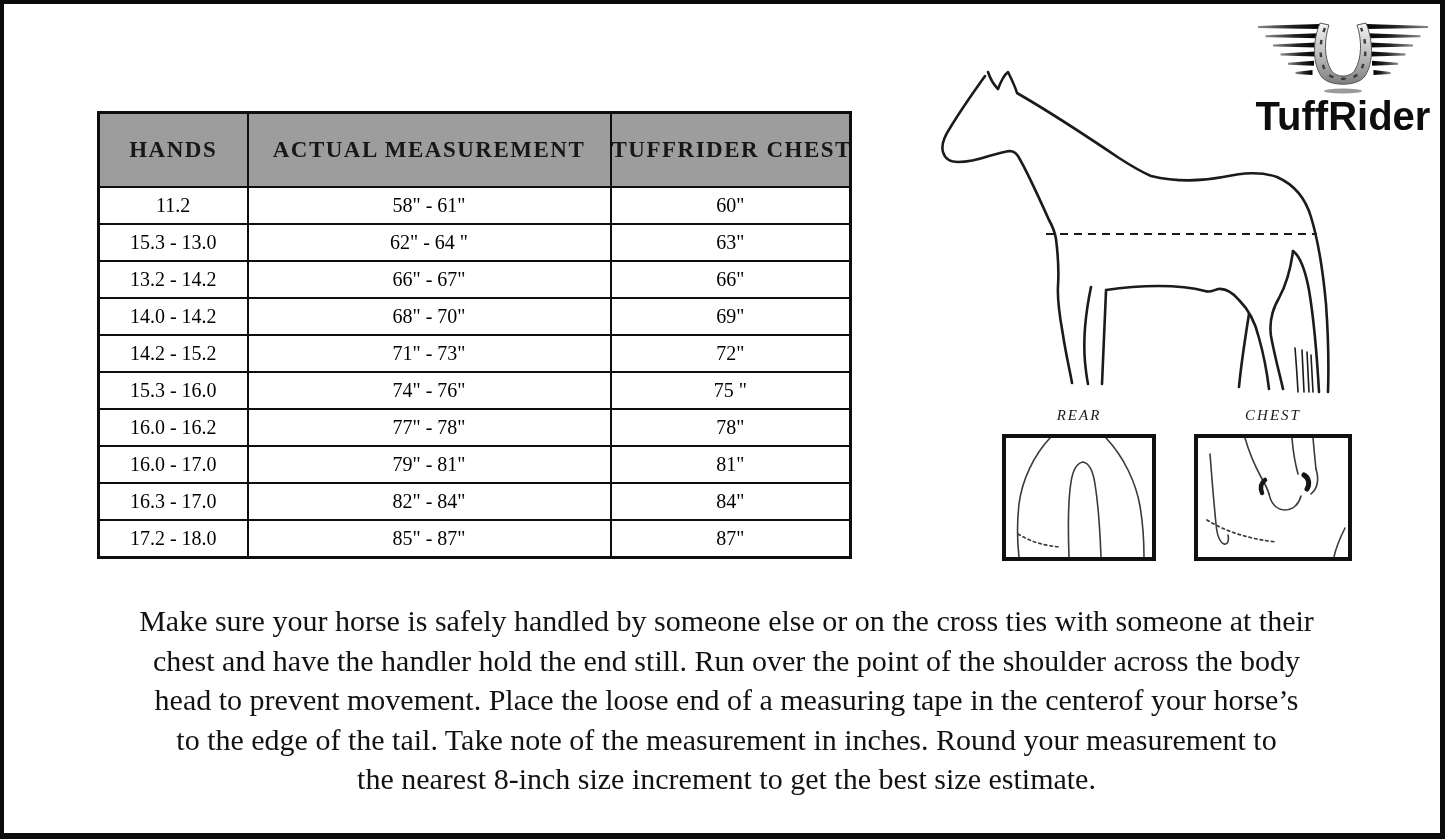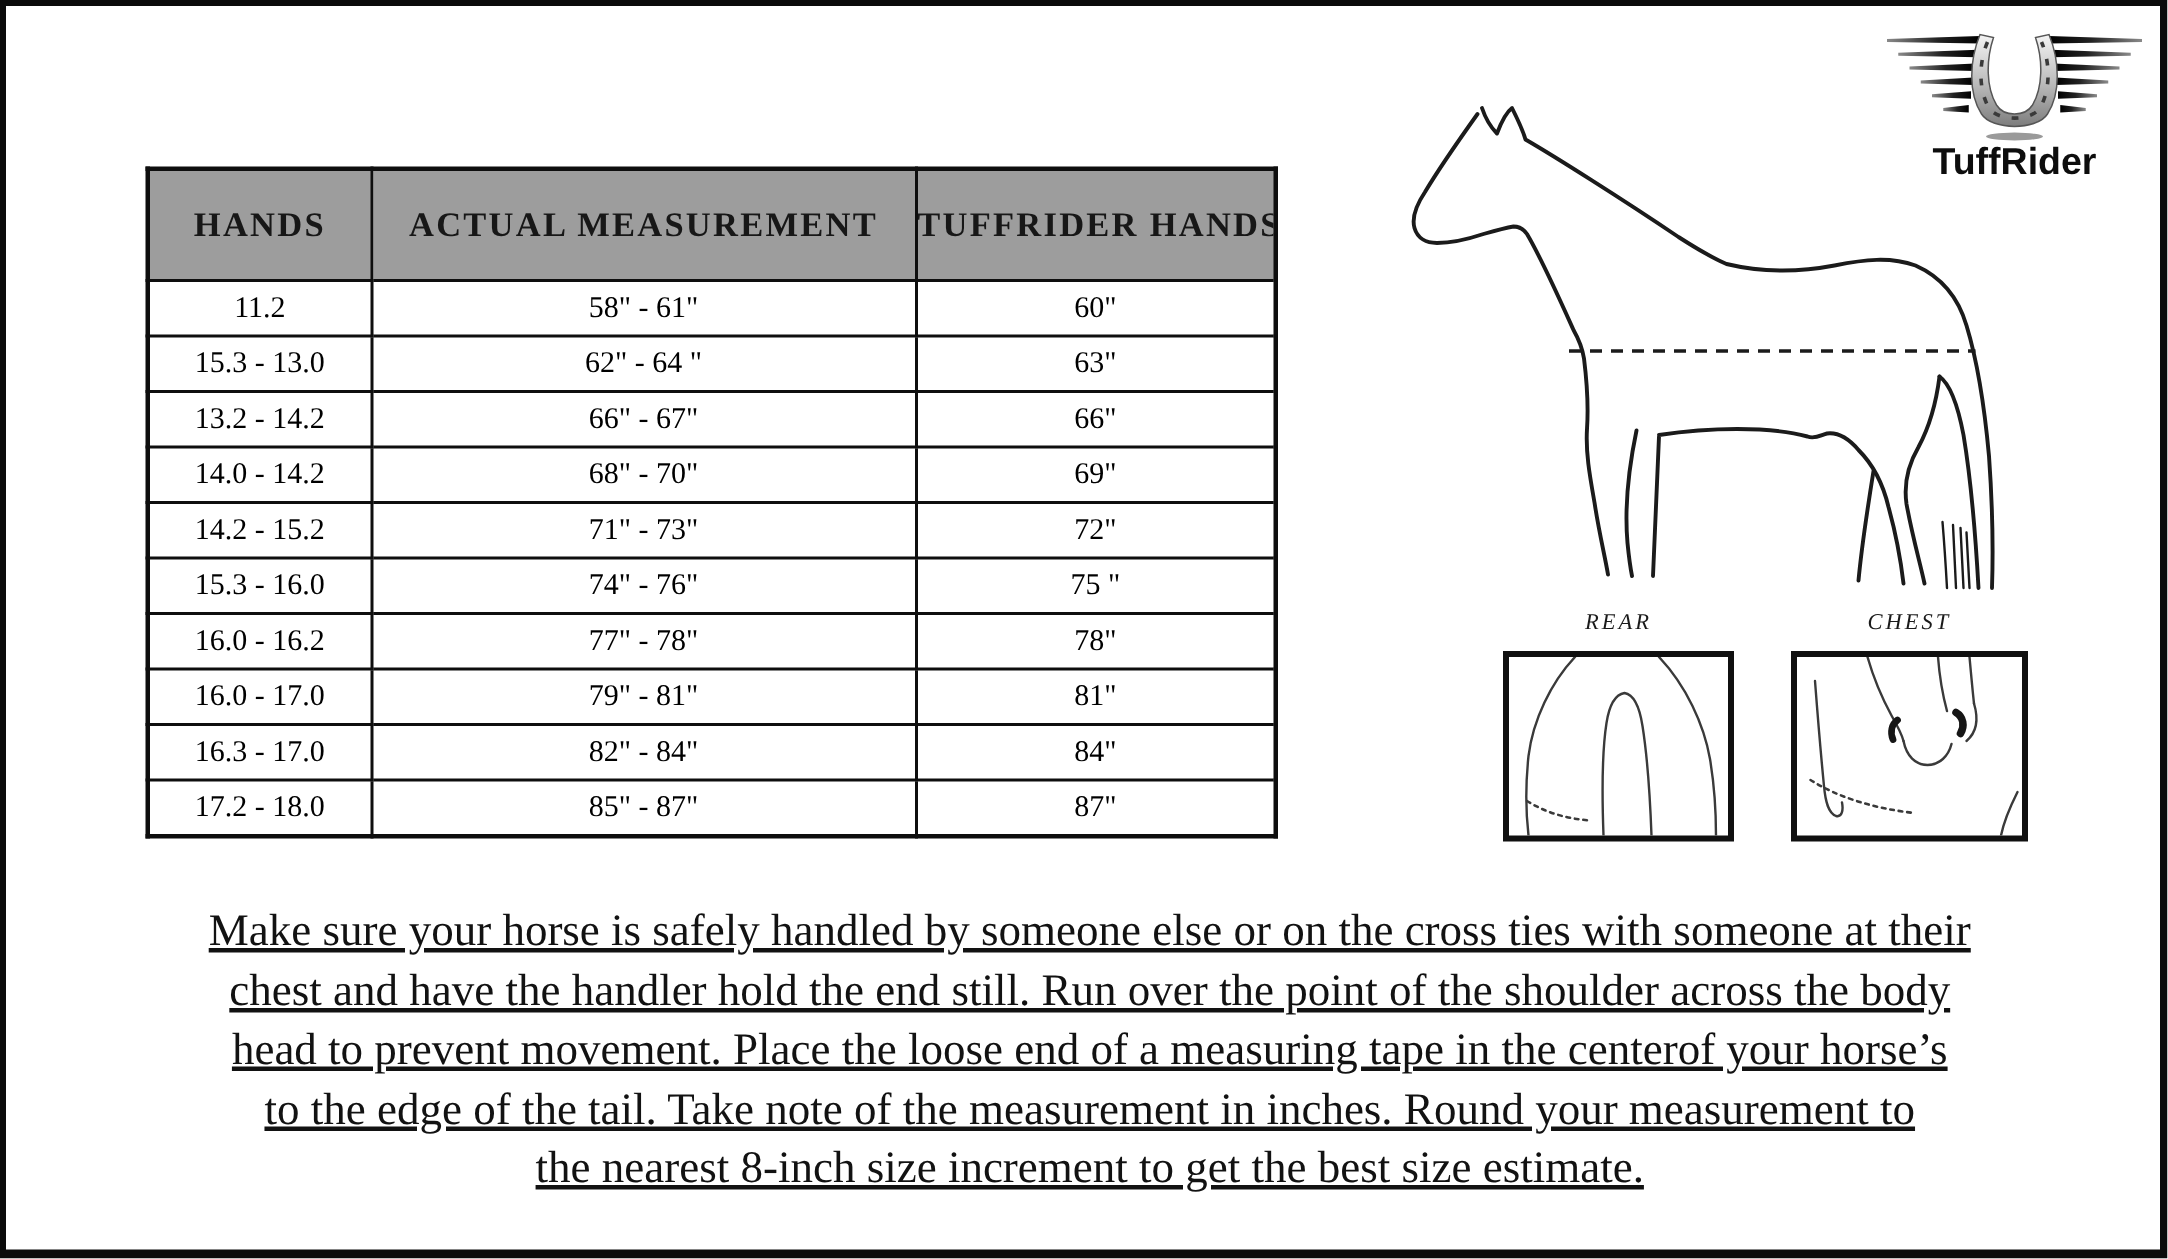--- a/index.html
+++ b/index.html
@@ -24,57 +24,57 @@
   }
   #size-table td{height:35px;font-size:20px;color:#000000;background:#fff;}
   #size-table{border:3px solid #0e0e0e;}
   .colw-hands{width:149px;}
   .colw-measure{width:363px;}
   .colw-size{width:240px;}
   
   #logo-art{position:absolute;left:1252px;top:16px;}
   #logo-text{
     position:absolute;left:1250px;top:90px;width:178px;text-align:center;
-    font-family:"Liberation Sans",sans-serif;font-weight:bold;font-size:25px;
+    font-family:"Liberation Sans",sans-serif;font-weight:bold;font-size:40px;
     color:#0d0d0d;letter-spacing:0px;
   }
   
   #horse-art{position:absolute;left:935px;top:55px;}
   
   .inset-label{
     position:absolute;top:403px;text-align:center;
     font-style:italic;font-size:15px;letter-spacing:2px;color:#1a1a1a;
   }
   #rear-label{left:998px;width:154px;}
   #chest-label{left:1190px;width:158px;}
   .inset-box{position:absolute;top:430px;border:4px solid #101010;background:#fff;}
   #rear-box{left:998px;width:146px;height:119px;}
   #chest-box{left:1190px;width:150px;height:119px;}
   
   #instructions{
     position:absolute;left:28px;top:597px;width:1389px;text-align:center;
-    font-size:30px;line-height:39.5px;color:#121212;text-decoration:underline;
+    font-size:30px;line-height:39.5px;color:#121212;
   }
 </style>
 </head>
 <body>
 
 <div id="canvas">
 
   <table id="size-table">
     <colgroup>
       <col class="colw-hands">
         <col class="colw-measure">
         <col class="colw-size">
     </colgroup>
     <thead>
       <tr>
         <th>HANDS</th>
         <th>ACTUAL MEASUREMENT</th>
-        <th>TUFFRIDER HANDS</th>
+        <th>TUFFRIDER CHEST</th>
       </tr>
     </thead>
     <tbody>
       <tr>
         <td>11.2</td>
         <td>58" - 61"</td>
         <td>60"</td>
       </tr>
       <tr>
         <td>15.3 - 13.0</td>

